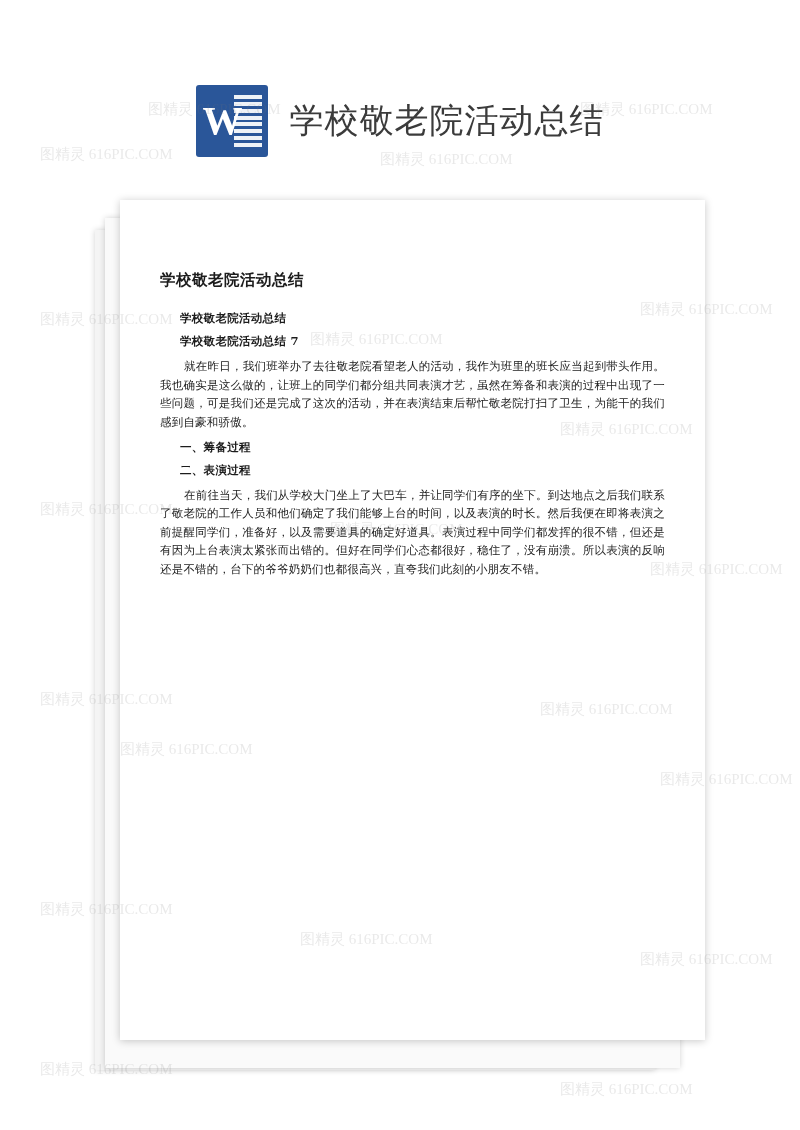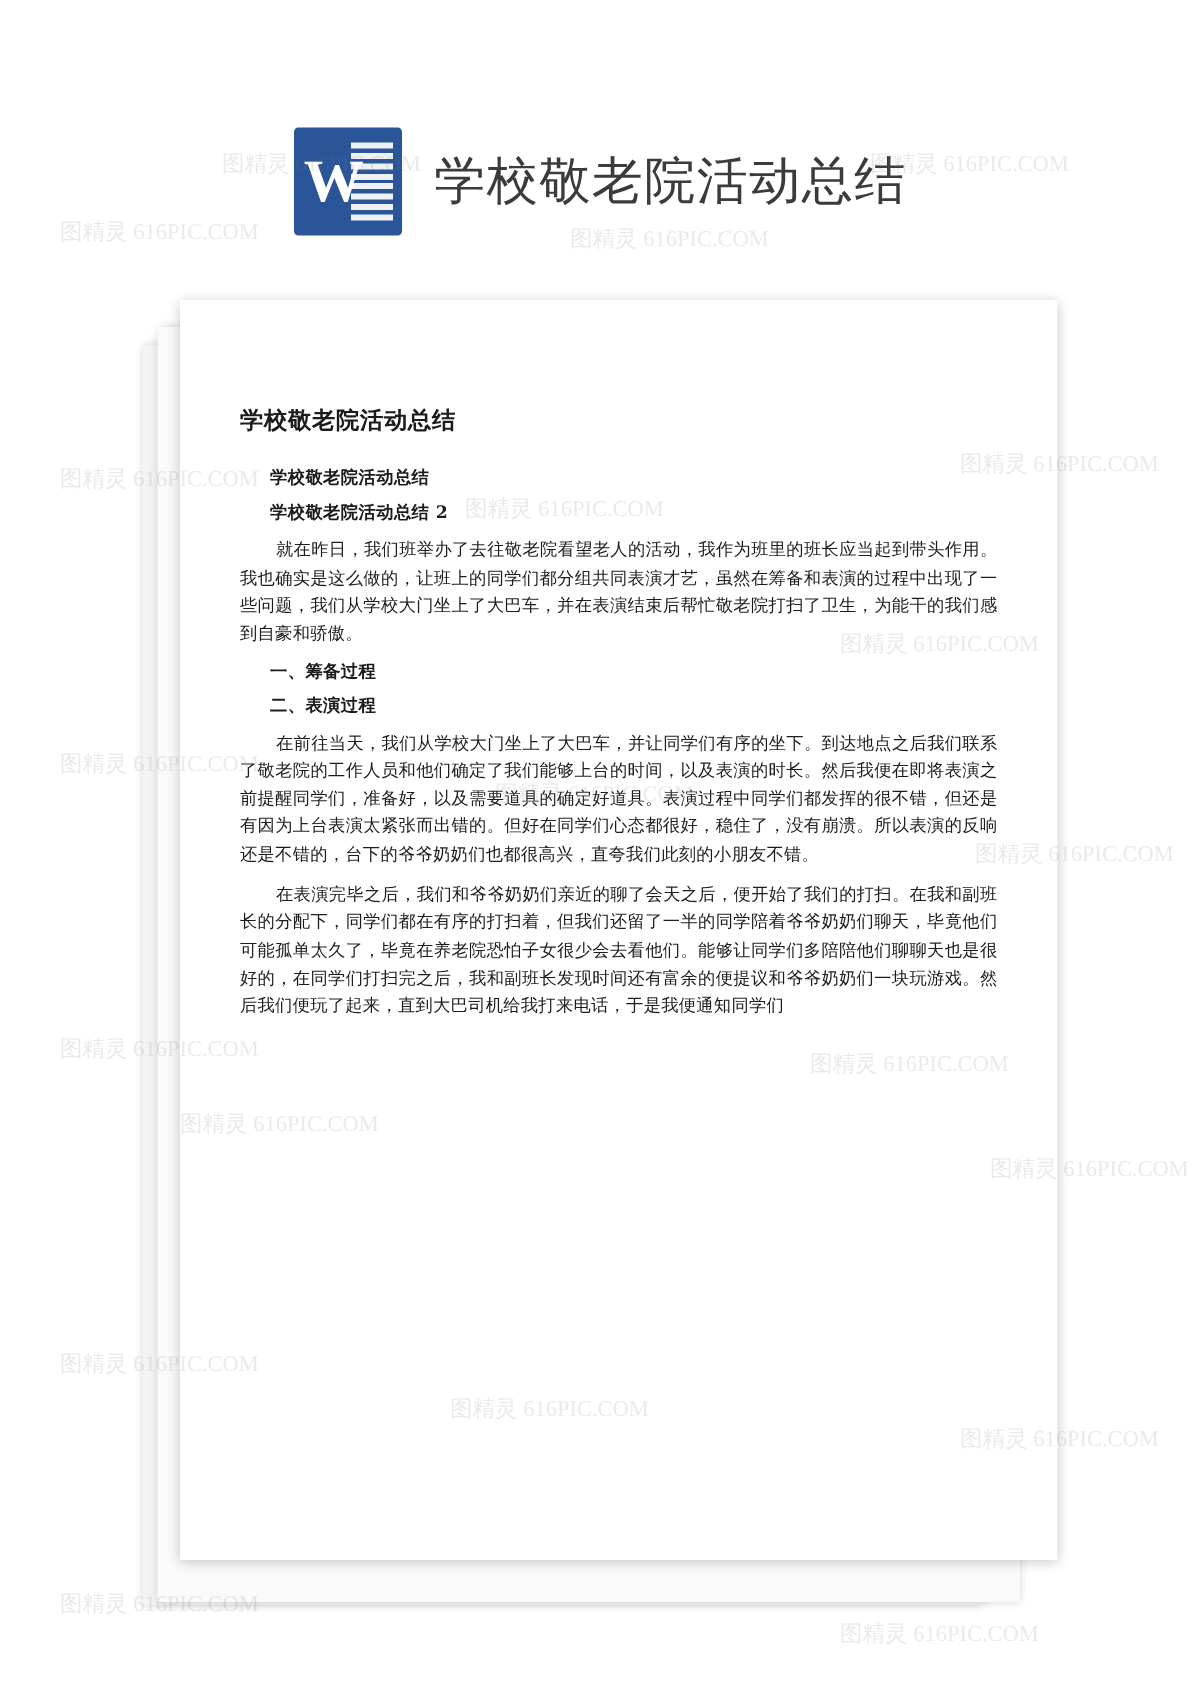--- a/index.html
+++ b/index.html
@@ -171,26 +171,25 @@
   <div class="header-title">学校敬老院活动总结</div>
 </div>
 
 <div class="stack">
   <div class="sheet back2"></div>
   <div class="sheet back1"></div>
   <div class="sheet front">
     <div class="doc-body">
       <div class="doc-title">学校敬老院活动总结</div>
       <div class="doc-sub">学校敬老院活动总结</div>
-      <div class="doc-sub">学校敬老院活动总结 2</div>
-      <p class="doc-p">就在昨日，我们班举办了去往敬老院看望老人的活动，我作为班里的班长应当起到带头作用。我也确实是这么做的，让班上的同学们都分组共同表演才艺，虽然在筹备和表演的过程中出现了一些问题，我们从学校大门坐上了大巴车，并在表演结束后帮忙敬老院打扫了卫生，为能干的我们感到自豪和骄傲。</p>
+      <div class="doc-sub">学校敬老院活动总结 7</div>
+      <p class="doc-p">就在昨日，我们班举办了去往敬老院看望老人的活动，我作为班里的班长应当起到带头作用。我也确实是这么做的，让班上的同学们都分组共同表演才艺，虽然在筹备和表演的过程中出现了一些问题，可是我们还是完成了这次的活动，并在表演结束后帮忙敬老院打扫了卫生，为能干的我们感到自豪和骄傲。</p>
       <div class="doc-h">一、筹备过程</div>
       <div class="doc-h">二、表演过程</div>
       <p class="doc-p">在前往当天，我们从学校大门坐上了大巴车，并让同学们有序的坐下。到达地点之后我们联系了敬老院的工作人员和他们确定了我们能够上台的时间，以及表演的时长。然后我便在即将表演之前提醒同学们，准备好，以及需要道具的确定好道具。表演过程中同学们都发挥的很不错，但还是有因为上台表演太紧张而出错的。但好在同学们心态都很好，稳住了，没有崩溃。所以表演的反响还是不错的，台下的爷爷奶奶们也都很高兴，直夸我们此刻的小朋友不错。</p>
-      <p class="doc-p">在表演完毕之后，我们和爷爷奶奶们亲近的聊了会天之后，便开始了我们的打扫。在我和副班长的分配下，同学们都在有序的打扫着，但我们还留了一半的同学陪着爷爷奶奶们聊天，毕竟他们可能孤单太久了，毕竟在养老院恐怕子女很少会去看他们。能够让同学们多陪陪他们聊聊天也是很好的，在同学们打扫完之后，我和副班长发现时间还有富余的便提议和爷爷奶奶们一块玩游戏。然后我们便玩了起来，直到大巴司机给我打来电话，于是我便通知同学们</p>
     </div>
   </div>
 </div>
 
 <div class="wm" style="left:148px; top:100px;">图精灵 616PIC.COM</div>
 <div class="wm" style="left:580px; top:100px;">图精灵 616PIC.COM</div>
 <div class="wm" style="left:40px;  top:145px;">图精灵 616PIC.COM</div>
 <div class="wm" style="left:380px; top:150px;">图精灵 616PIC.COM</div>
 <div class="wm" style="left:40px;  top:310px;">图精灵 616PIC.COM</div>
 <div class="wm" style="left:310px; top:330px;">图精灵 616PIC.COM</div>

